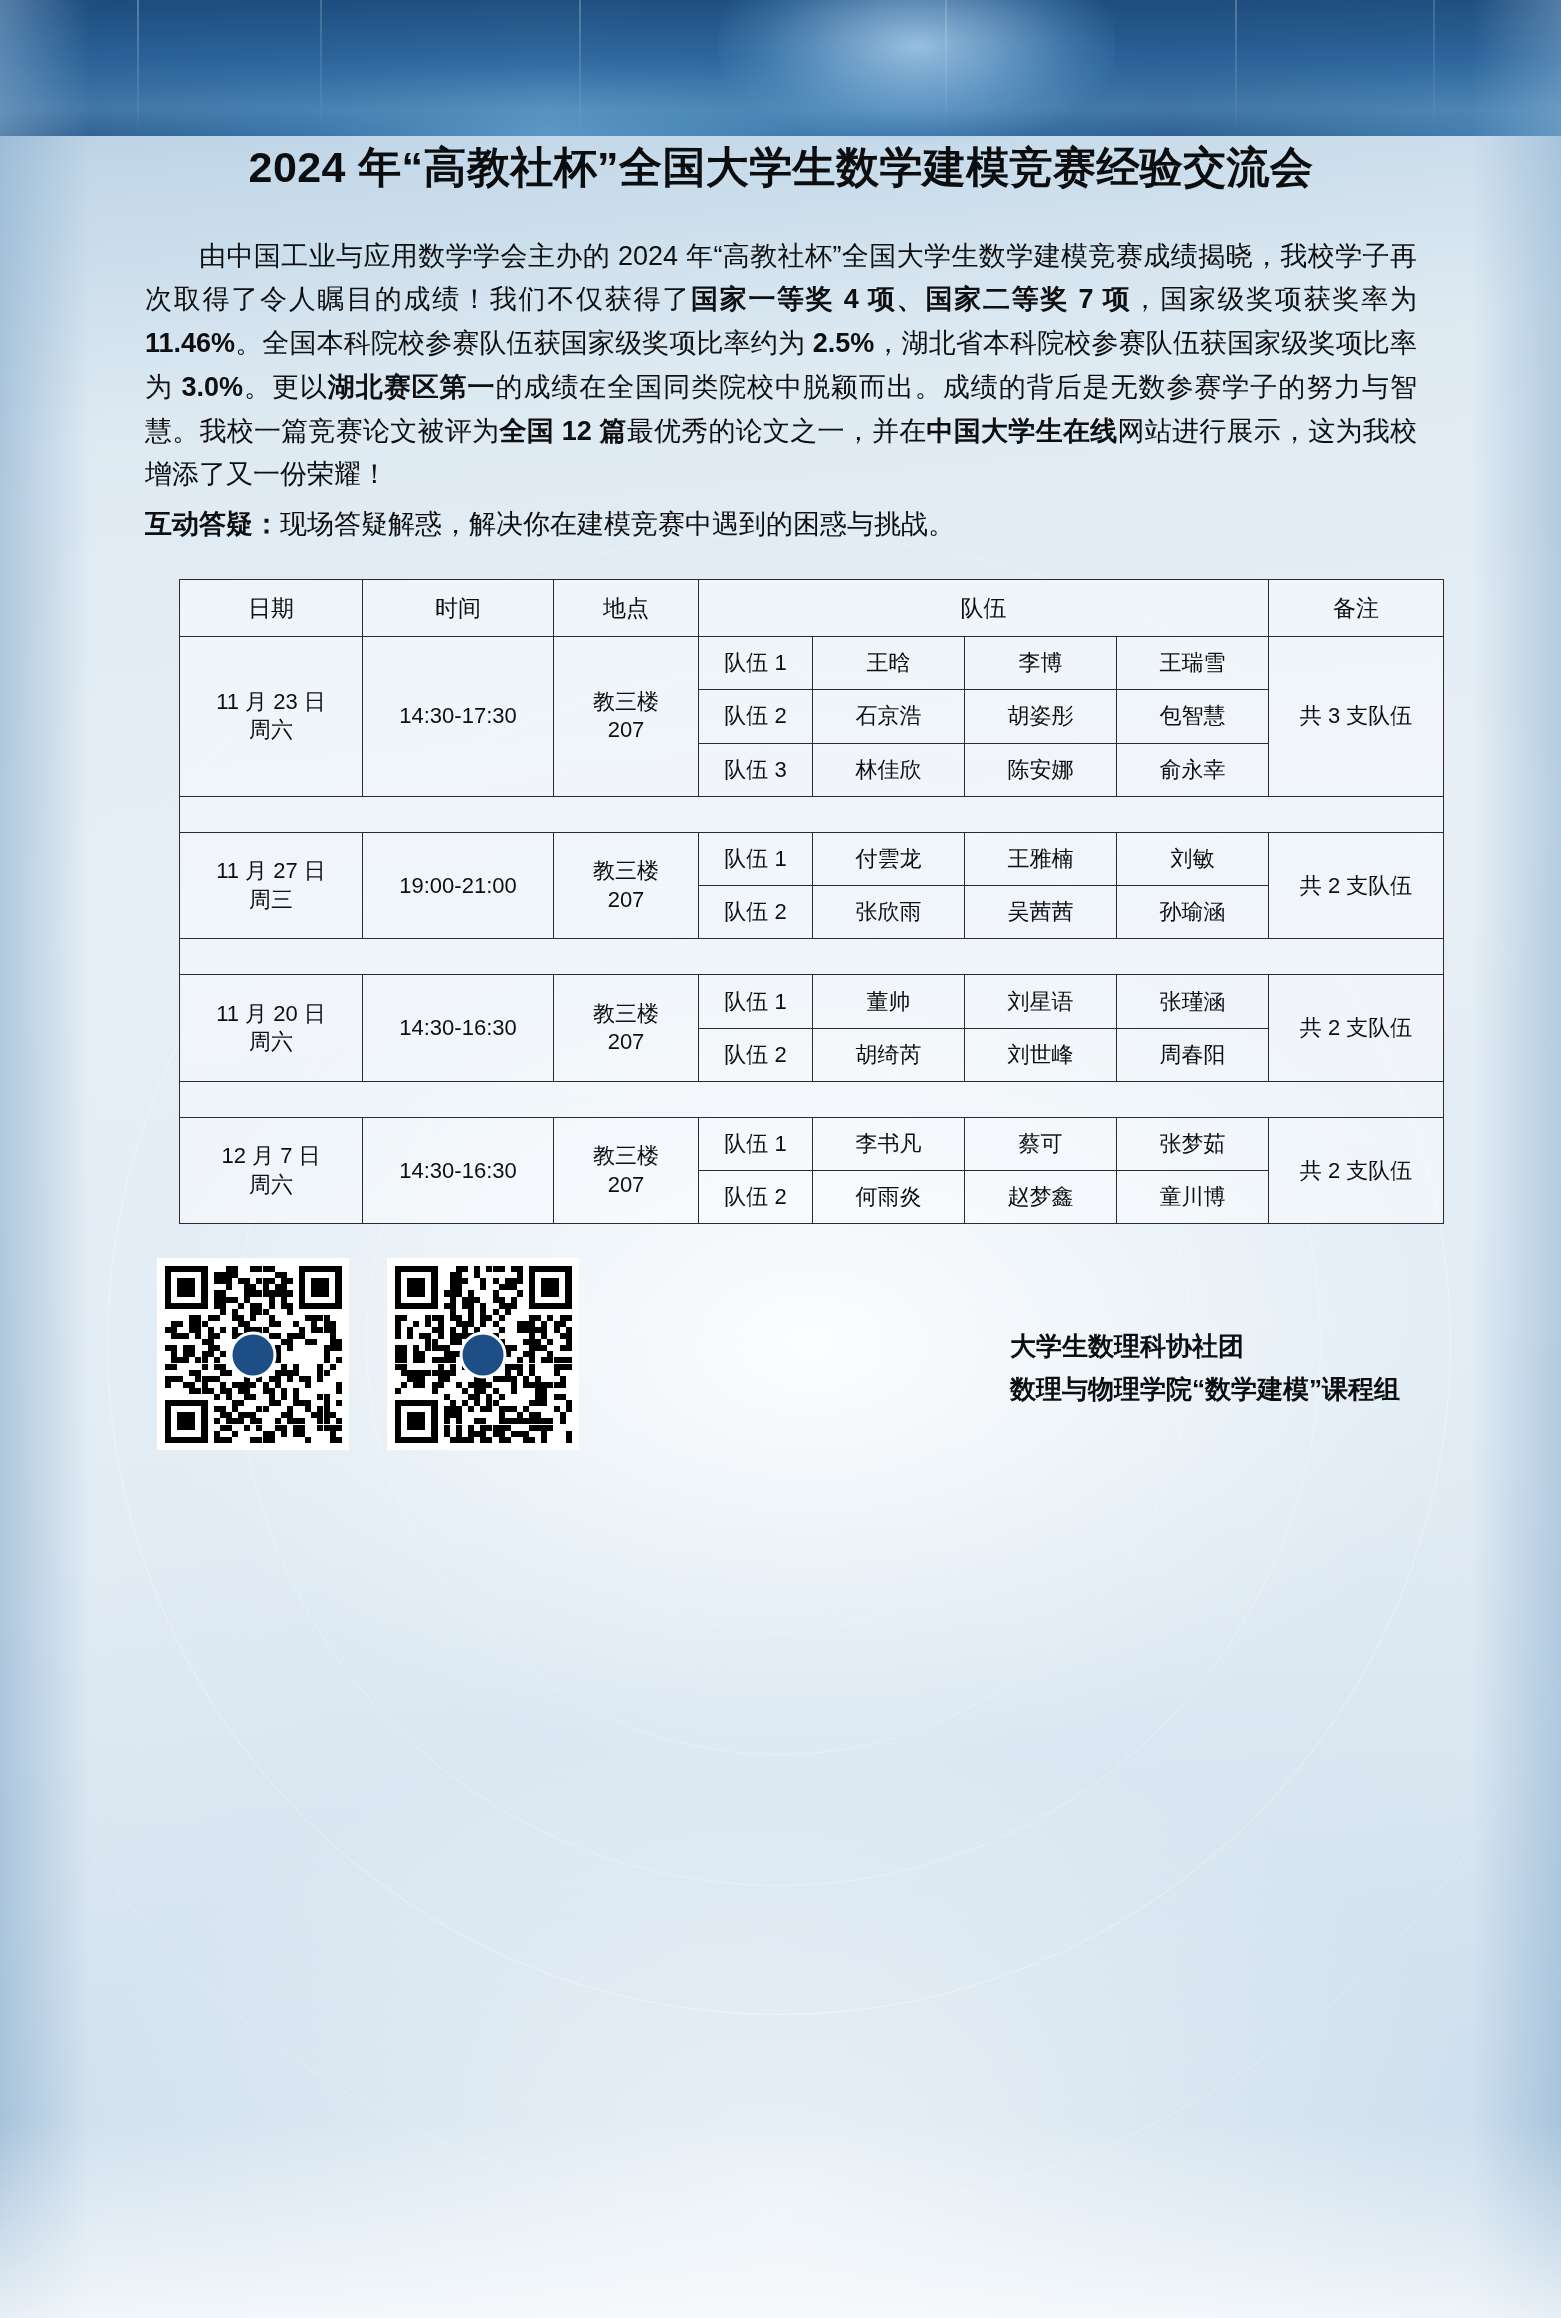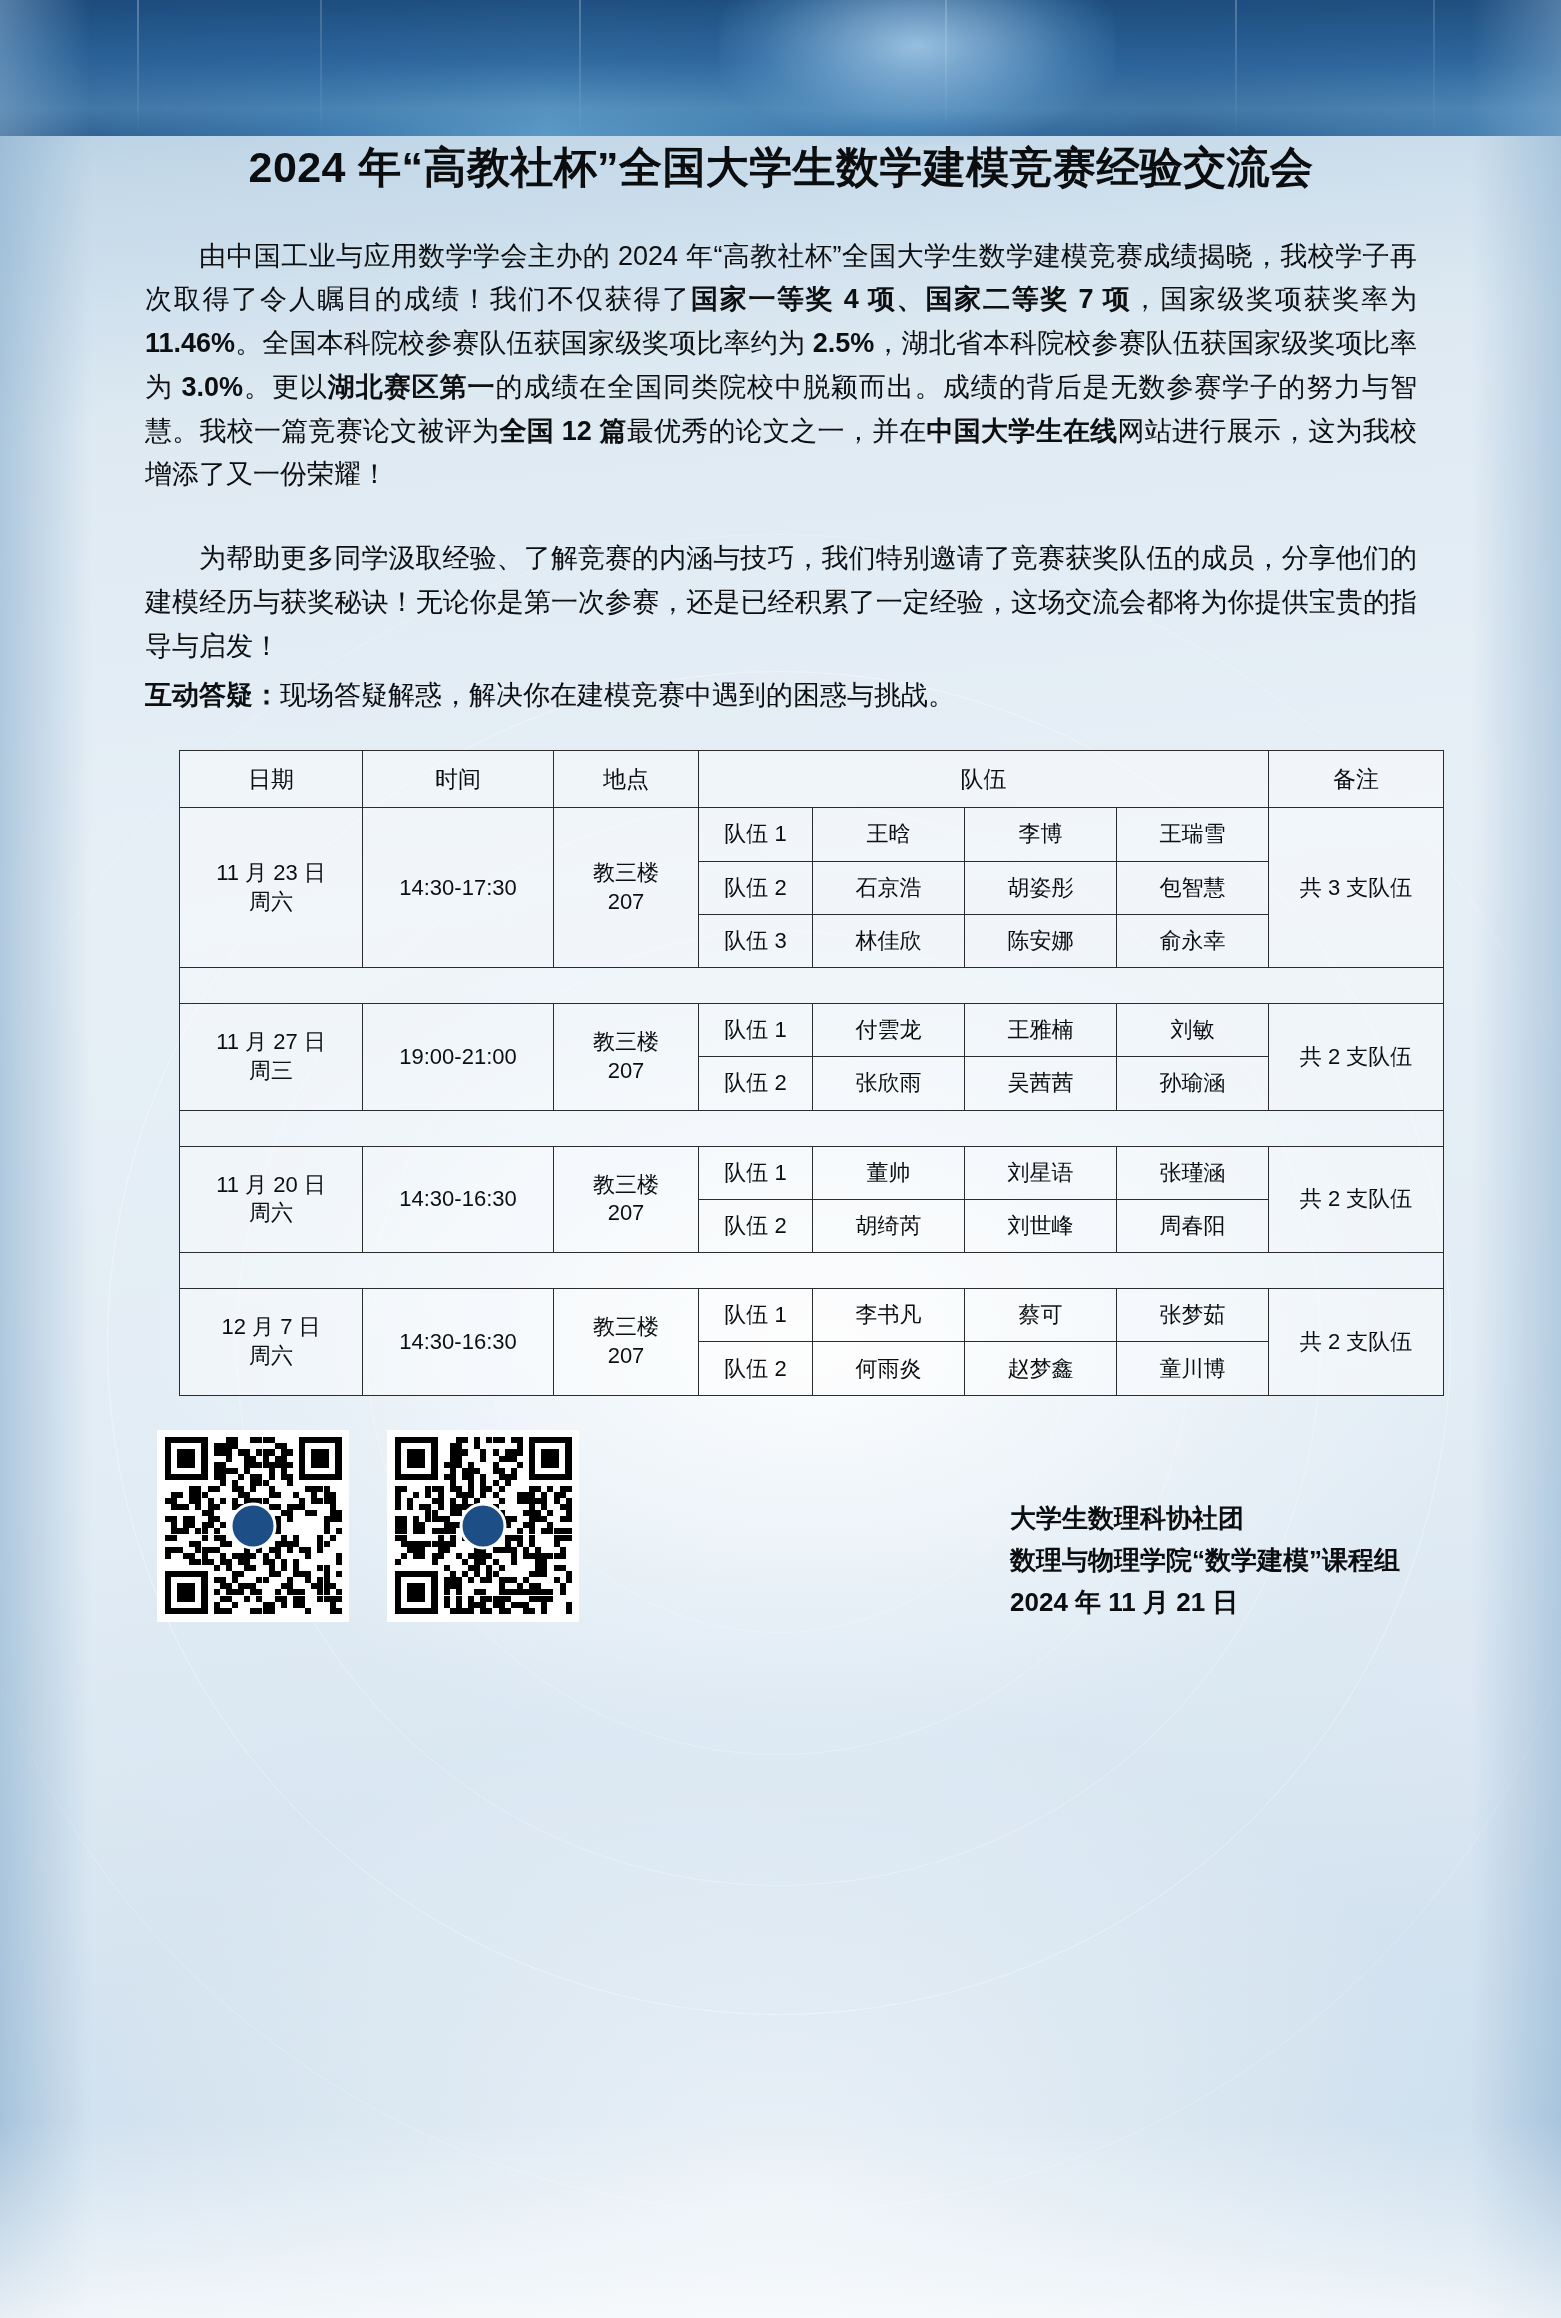--- a/index.html
+++ b/index.html
@@ -235,21 +235,20 @@
   <div class="sidefade-l"></div>
   <div class="sidefade-r"></div>
   <div class="bottomfade"></div>
 
   <div class="content">
 
     <h1 class="title">2024 年“高教社杯”全国大学生数学建模竞赛经验交流会</h1>
 
     <p class="body indent"><span>由中国工业与应用数学学会主办的 2024 年“高教社杯”全国大学生数学建模竞赛成绩揭晓，我校学子再次取得了令人瞩目的成绩！我们不仅获得了</span><b>国家一等奖 4 项、国家二等奖 7 项</b><span>，国家级奖项获奖率为 </span><b>11.46%</b><span>。全国本科院校参赛队伍获国家级奖项比率约为 </span><b>2.5%</b><span>，湖北省本科院校参赛队伍获国家级奖项比率为 </span><b>3.0%</b><span>。更以</span><b>湖北赛区第一</b><span>的成绩在全国同类院校中脱颖而出。成绩的背后是无数参赛学子的努力与智慧。我校一篇竞赛论文被评为</span><b>全国 12 篇</b><span>最优秀的论文之一，并在</span><b>中国大学生在线</b><span>网站进行展示，这为我校增添了又一份荣耀！</span></p>
 
-    <p class="body indent">为帮助更多同学汲取经验、了解竞赛的内涵与技巧，我们特别邀请了竞赛获奖队伍的成员，分享他们的建模经历与获奖秘诀！无论你是第一次参赛，还是已经积累了一定经验，这场交流会都将为你提供宝贵的指导与启发！</p>
 
 
     <p class="label-line"><b>互动答疑：</b><span>现场答疑解惑，解决你在建模竞赛中遇到的困惑与挑战。</span></p>
 
 
     <table class="schedule">
       <colgroup>
         <col style="width:183px">
         <col style="width:191px">
         <col style="width:145px">
@@ -1020,19 +1019,18 @@
             <div class="cell" style="left: 146px; top: 12.2px; width: 18.3px; height: 18.3px; background: rgb(0, 0, 0);"></div>
             <div class="cell" style="left: 0px; top: 134px; width: 43px; height: 43px; background: rgb(0, 0, 0);"></div>
             <div class="cell" style="left: 6.1px; top: 140px; width: 30.5px; height: 30.5px; background: rgb(255, 255, 255);"></div>
             <div class="cell" style="left: 12.2px; top: 146px; width: 18.3px; height: 18.3px; background: rgb(0, 0, 0);"></div>
           <div class="logo"></div>
         </div>
       </div>
       <div class="signature">
         <div>大学生数理科协社团</div>
         <div>数理与物理学院“数学建模”课程组</div>
-        <div>2024 年 11 月 21 日</div>
       </div>
     </div>
 
   </div>
 </div>
 
 
 </body></html>

